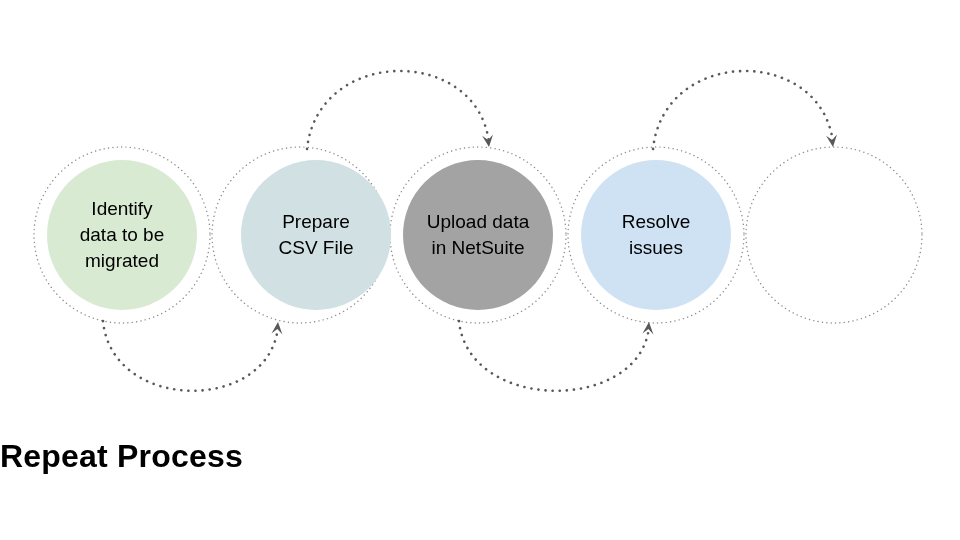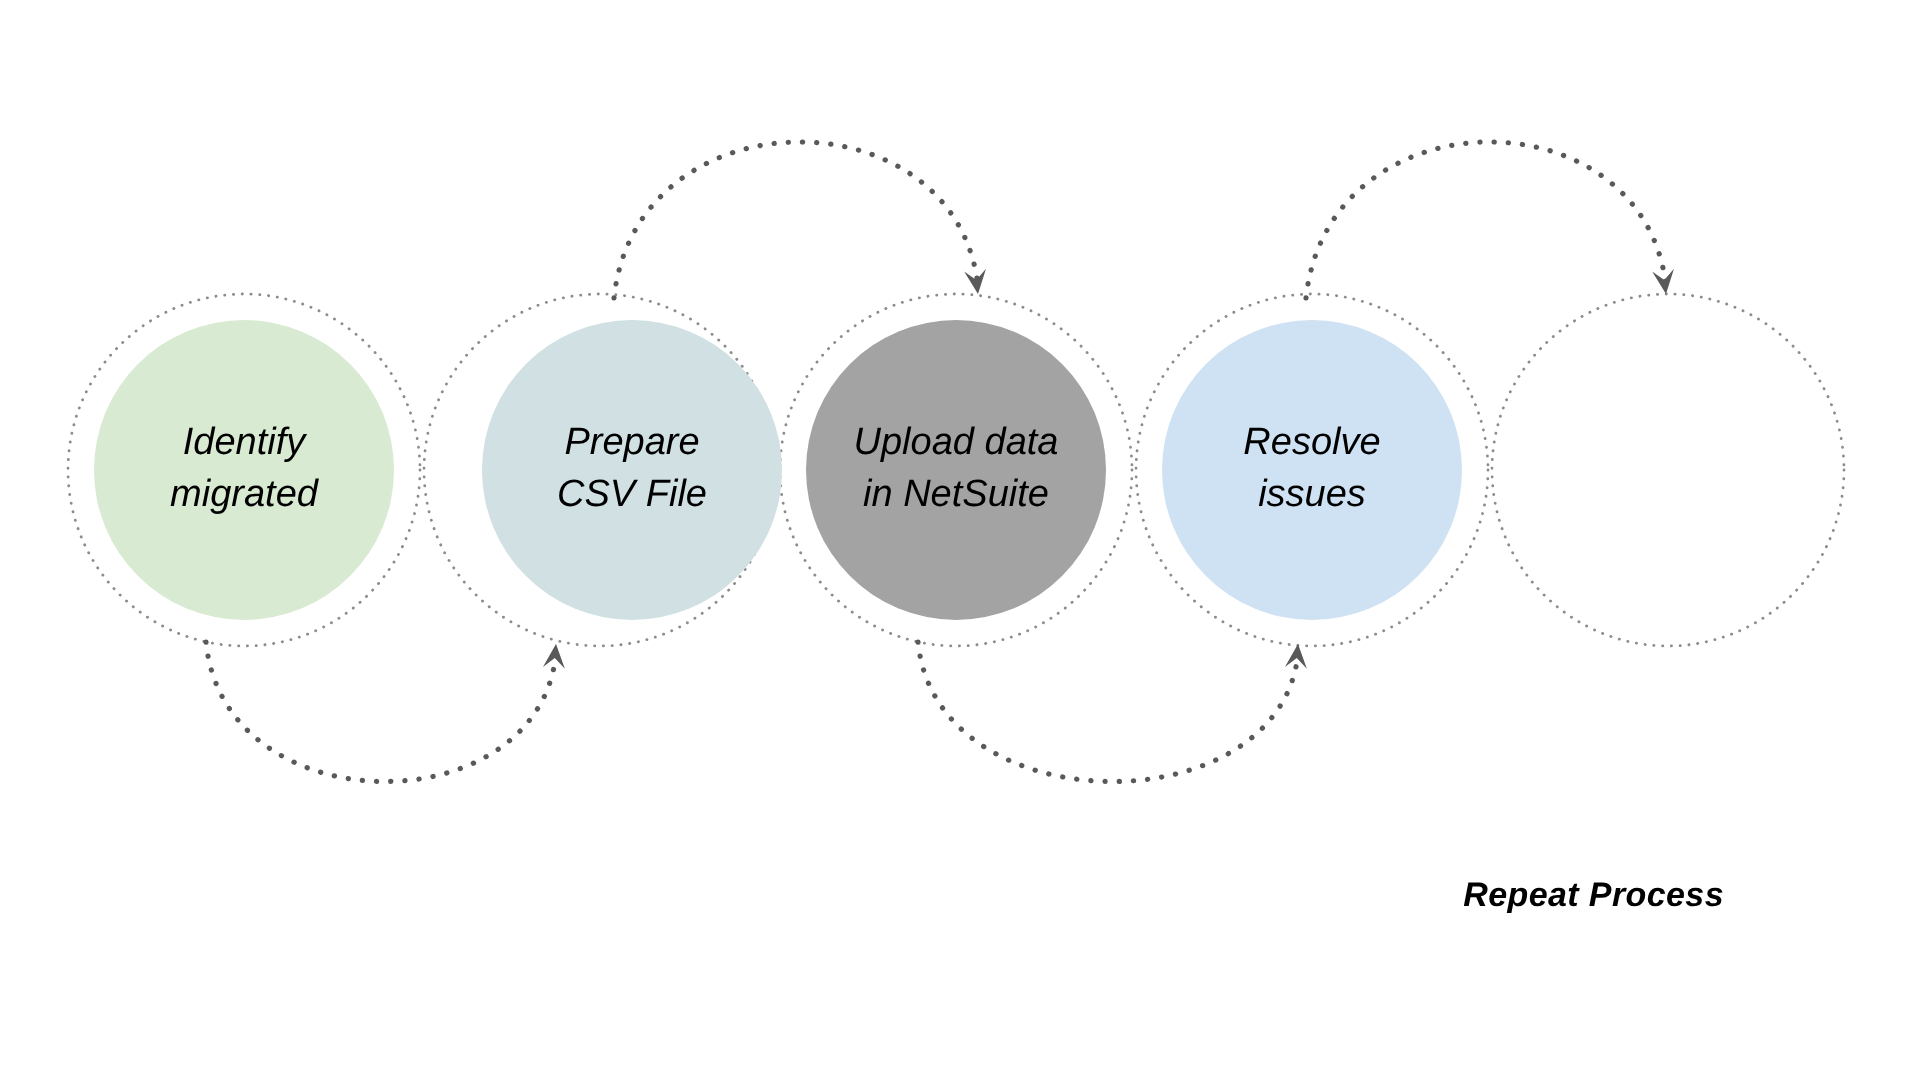--- a/index.html
+++ b/index.html
@@ -5,40 +5,40 @@
   :root{
     --connector:#595959;
     --ring:#8c8c8c;
     --text:#000000;
     --background:#ffffff;
   }
   html,body{margin:0;padding:0;}
   body{width:960px;height:540px;overflow:hidden;background:var(--background);}
   .stage{
     position:relative;width:862px;height:540px;background:var(--background);
-    font-family:"Liberation Sans", sans-serif;color:var(--text);font-style:italic;
+    font-family:"Liberation Sans", sans-serif;color:var(--text);
   }
   .layer{position:absolute;left:0;top:0;width:960px;height:540px;}
   .ring{
     fill:none;stroke:var(--ring);stroke-width:1.4;
     stroke-dasharray:0.1 4.3;stroke-linecap:round;
   }
   .arc{
     fill:none;stroke:var(--connector);stroke-width:2.6;
     stroke-dasharray:0.1 7;stroke-linecap:round;
   }
   .arrowhead{fill:var(--connector);stroke:none;}
   .step{
     position:absolute;width:150px;height:150px;border-radius:50%;
     display:flex;flex-direction:column;align-items:center;justify-content:center;
     text-align:center;font-size:19px;line-height:26px;color:var(--text);
   }
   .caption{
-    position:absolute;left:0;right:0;top:438px;text-align:right;
-    font-size:17px;font-weight:bold;letter-spacing:0.2px;color:var(--text);
+    position:absolute;left:0;right:0;top:438px;text-align:left;
+    font-size:32px;font-weight:bold;letter-spacing:0.2px;color:var(--text);
   }
 </style>
 </head>
 <body>
 
 <div class="stage">
 
   <svg class="layer" viewBox="0 0 960 540" aria-hidden="true">
 
     <circle class="ring" cx="122" cy="235" r="88"></circle>
@@ -53,20 +53,21 @@
     <path class="arc" d="M 459 321 C 468 413, 640 413, 649 327"></path>
 
     <path class="arrowhead" d="M0,0 L-5.5,-12 L0,-7 L5.5,-12 Z" transform="translate(489,147) rotate(-7)"></path>
     <path class="arrowhead" d="M0,0 L-5.5,-12 L0,-7 L5.5,-12 Z" transform="translate(833,147) rotate(-7)"></path>
     <path class="arrowhead" d="M0,0 L-5.5,-12 L0,-7 L5.5,-12 Z" transform="translate(278,322) rotate(185)"></path>
     <path class="arrowhead" d="M0,0 L-5.5,-12 L0,-7 L5.5,-12 Z" transform="translate(649,322) rotate(185)"></path>
   </svg>
 
   <div class="step" style="left: 47px; top: 160px; background: rgb(217, 234, 211);">
     <div>Identify</div>
+    <div>data to be</div>
     <div>migrated</div>
   </div>
 
   <div class="step" style="left: 241px; top: 160px; background: rgb(208, 224, 227);">
     <div>Prepare</div>
     <div>CSV File</div>
   </div>
 
   <div class="step" style="left: 403px; top: 160px; background: #a3a3a3;">
     <div>Upload data</div>

